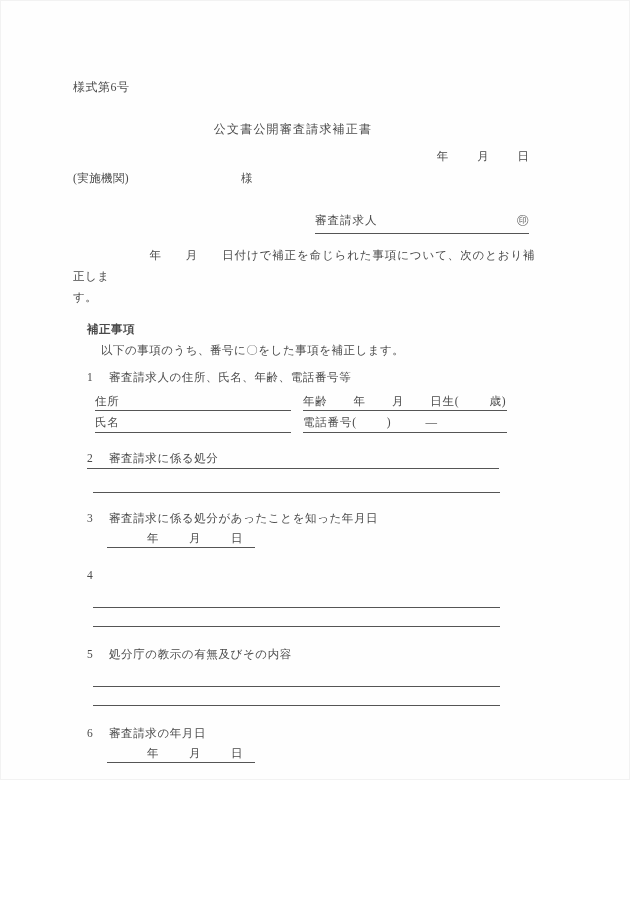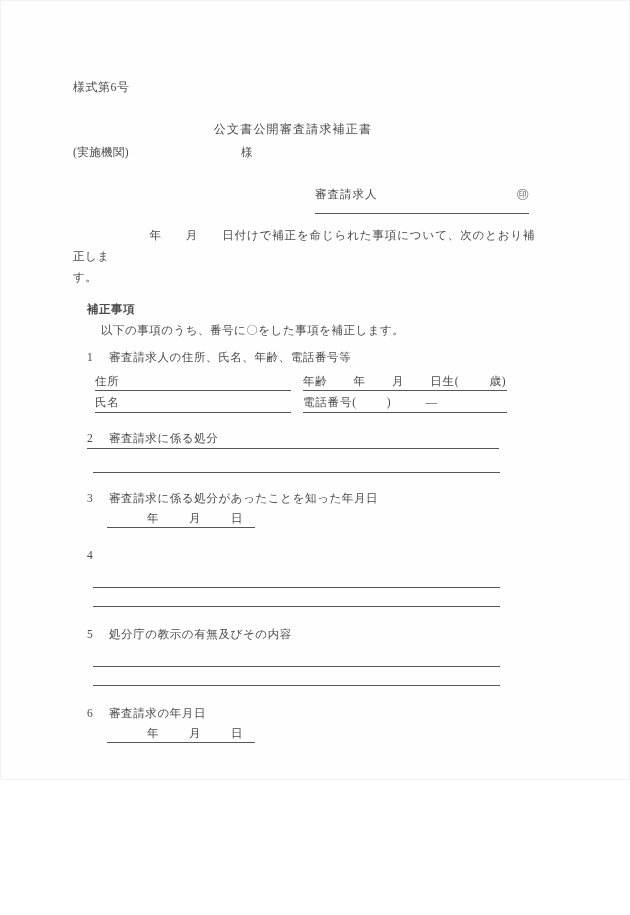--- a/index.html
+++ b/index.html
@@ -68,21 +68,21 @@
     margin-top: 27px;
     display: flex;
     justify-content: flex-end;
     padding-right: 6px;
   }
   .applicant-box {
     display: flex;
     align-items: baseline;
     border-bottom: 1px solid #555;
     width: 214px;
-    padding-bottom: 11px;
+    padding-bottom: 5px;
   }
   .applicant-label { letter-spacing: 1px; }
   .applicant-fill { flex: 1; }
   .seal-mark {
     font-size: 12.5px;
     line-height: 1;
   }
 
   .intro-par {
     margin-top: 11px;
@@ -183,20 +183,25 @@
 
 <div class="page">
   <div class="doc-body">
 
     <div class="form-no">様式第6号</div>
 
     <div class="title-row">
       <span class="doc-title">公文書公開審査請求補正書</span>
     </div>
 
+    <div class="date-row">
+      <span class="unit">年</span>
+      <span class="unit">月</span>
+      <span class="unit">日</span>
+    </div>
 
     <div class="agency-row">
       <span class="agency-label">(実施機関)</span>
       <span class="agency-sama">様</span>
     </div>
 
     <div class="applicant-row">
       <div class="applicant-box">
         <span class="applicant-label">審査請求人</span>
         <span class="applicant-fill"></span>

